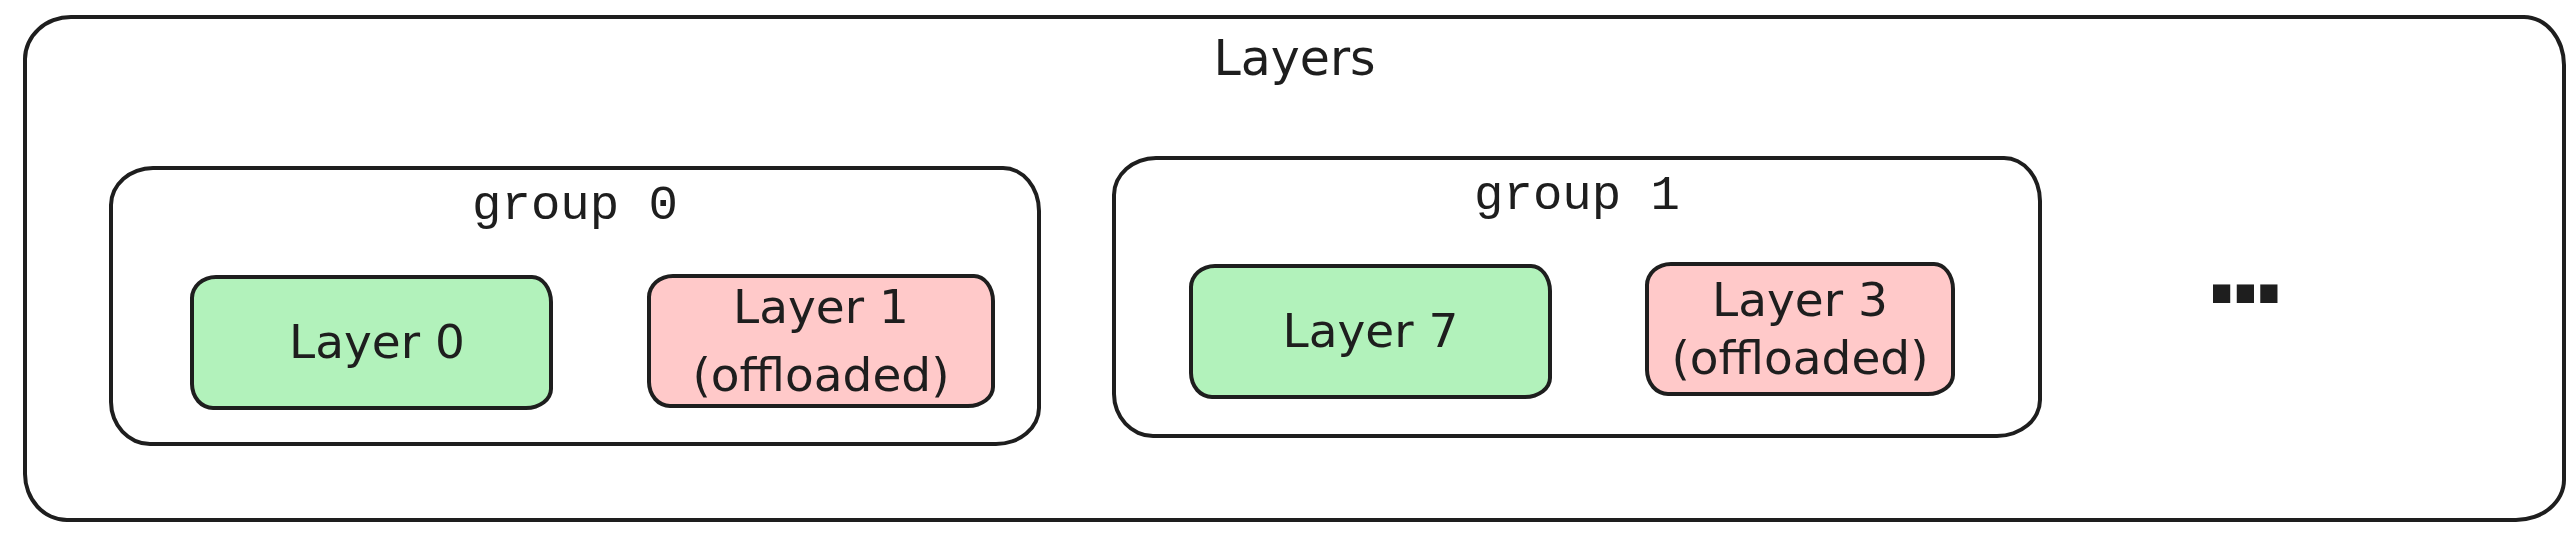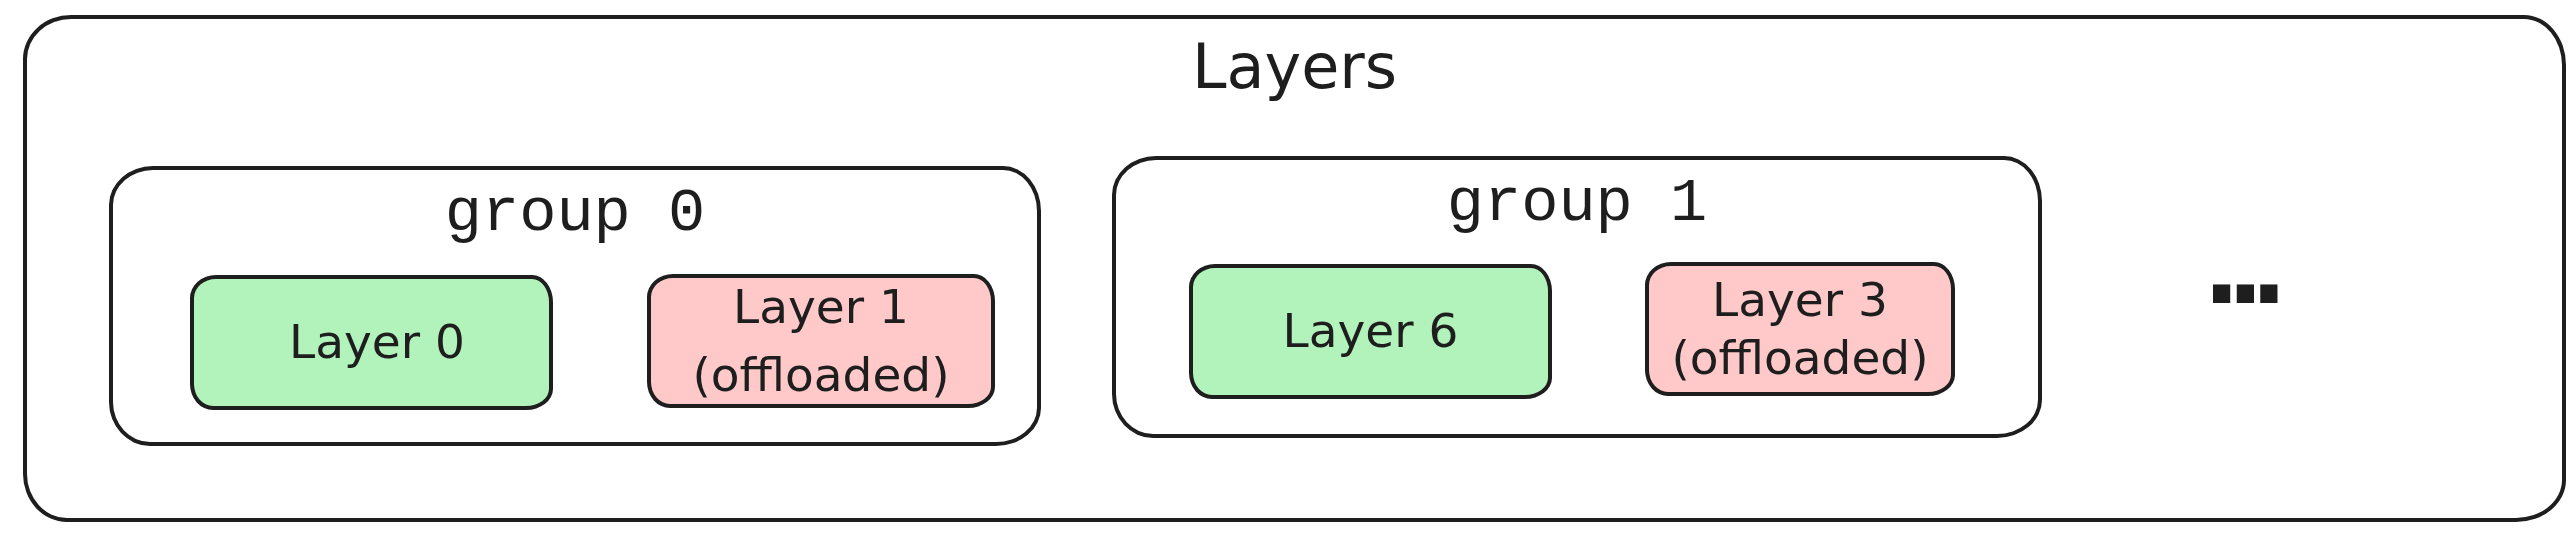--- a/index.html
+++ b/index.html
@@ -38,21 +38,21 @@
   .group-box {
     border-radius: 44px 38px 45px 41px / 39px 45px 38px 44px;
   }
   .group-box.g0 { left: 82px; top: 147px; width: 932px; height: 280px; }
   .group-box.g1 { left: 1085px; top: 137px; width: 930px; height: 282px; }
   
   .box-title {
     position: absolute;
     left: 0; right: 0;
     text-align: center;
-    font-size: 62px;
+    font-size: 49px;
     line-height: 1.15;
     white-space: nowrap;
     color: var(--stroke);
   }
   .outer-title { top: 12px; }
   .group-title { top: 7.6px; font-family: Liberation Mono, monospace; }
   
   .layer-box {
     position: absolute;
     border: 4.5px solid var(--stroke);
@@ -104,21 +104,21 @@
       <div class="layer-box offloaded l-second">
         <span>Layer 1</span>
         <span>(offloaded)</span>
       </div>
     </div>
 
     <div class="box group-box g1">
       <div class="box-title group-title">group 1</div>
 
       <div class="layer-box resident l-first">
-        <span>Layer 6</span>
+        <span>Layer 7</span>
         <span></span>
       </div>
 
       <div class="layer-box offloaded l-second">
         <span>Layer 3</span>
         <span>(offloaded)</span>
       </div>
     </div>
 
     <div class="ellipsis">...</div>

